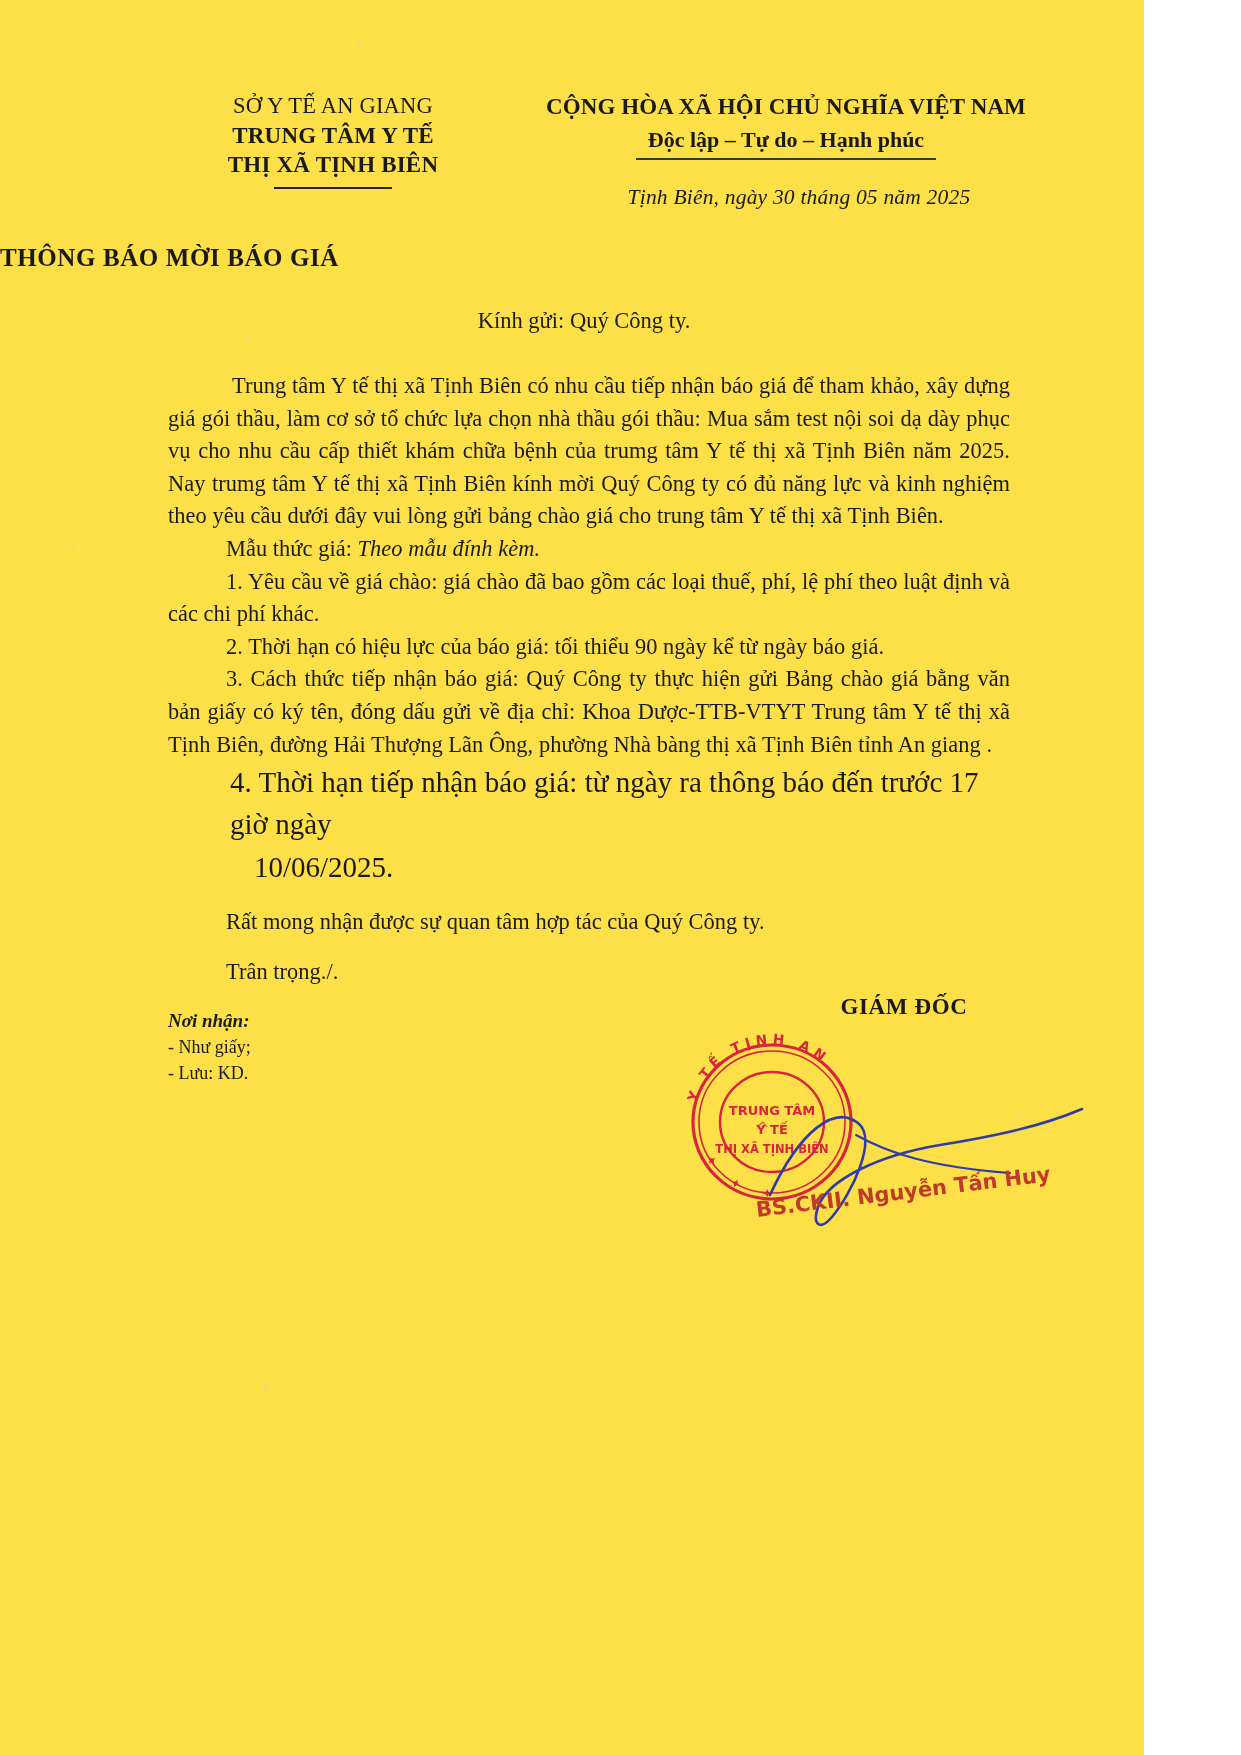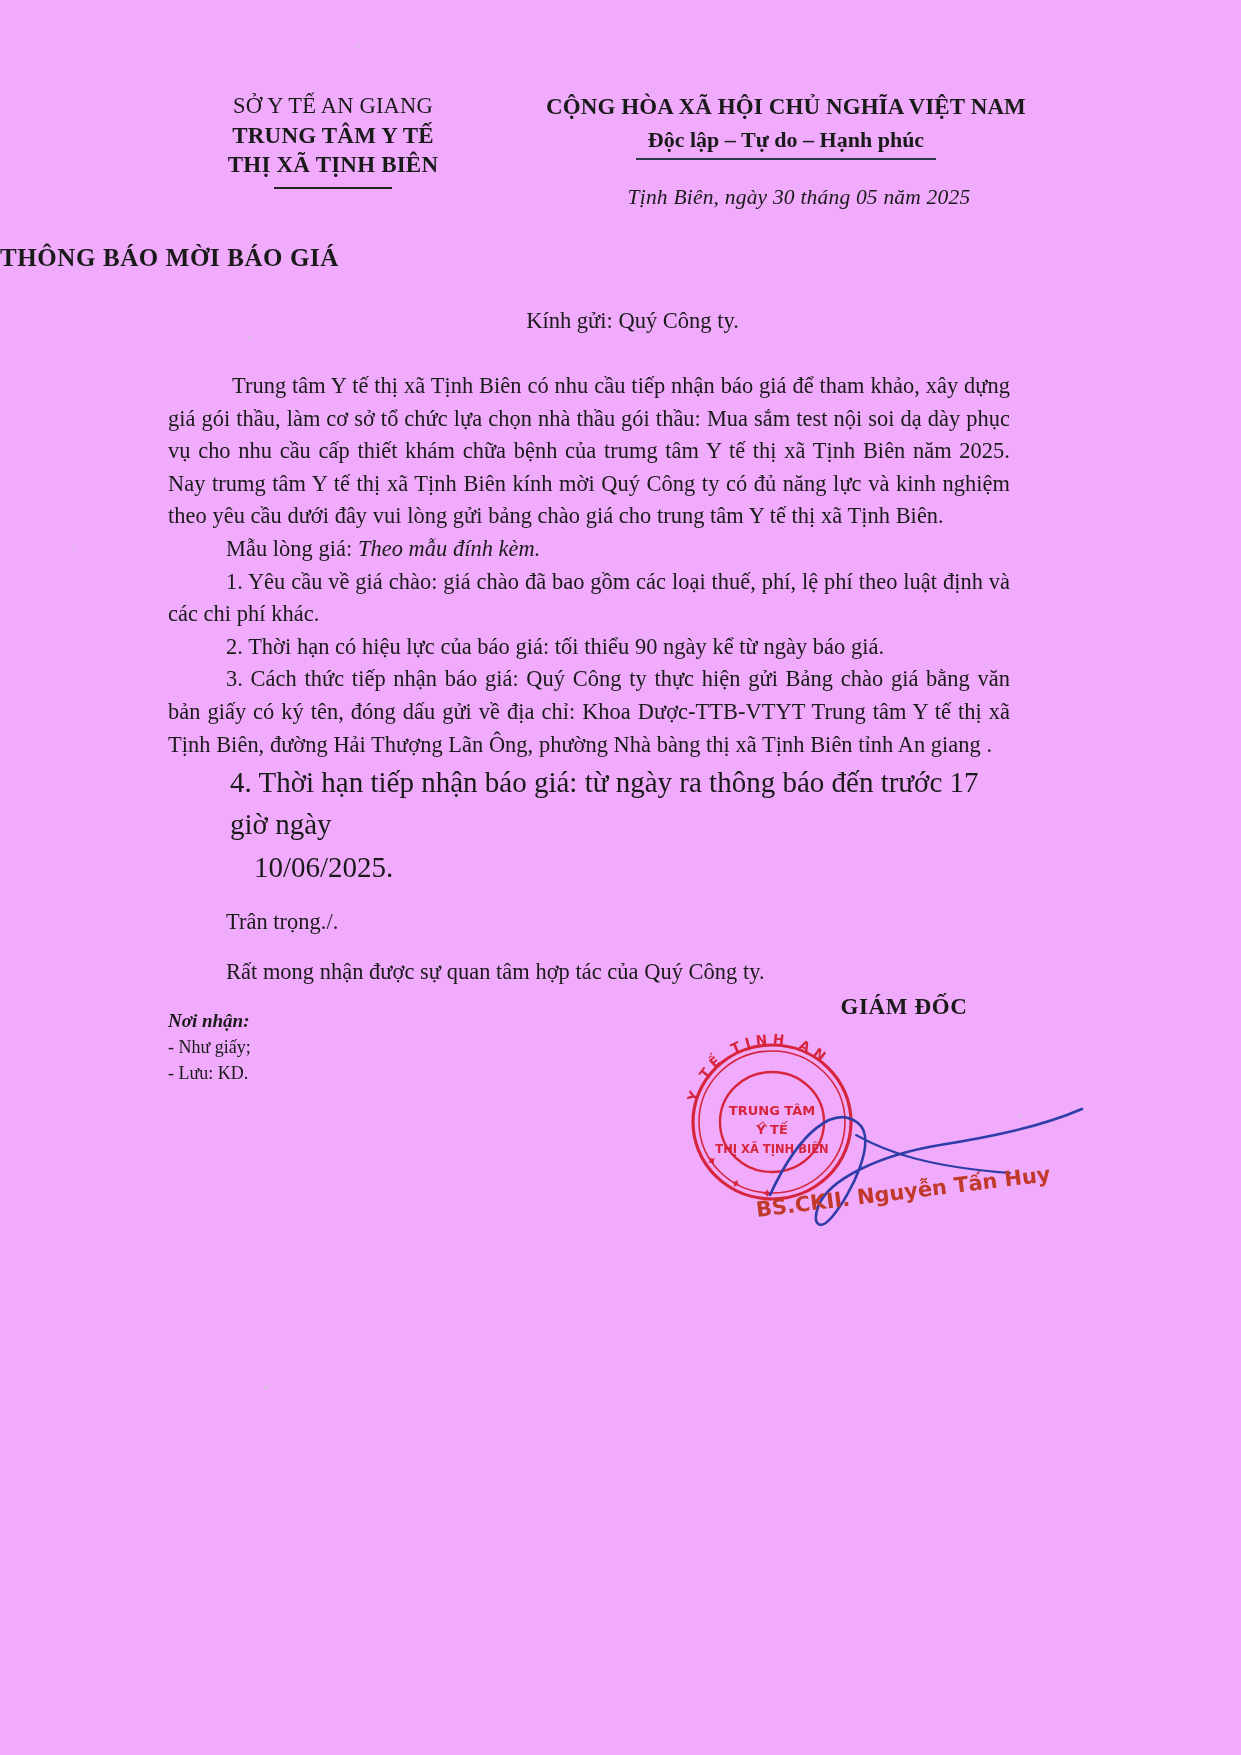--- a/index.html
+++ b/index.html
@@ -6,23 +6,23 @@
     margin: 0;
     padding: 0;
     background: #ffffff;
   }
   body {
     font-family: "Liberation Serif", "DejaVu Serif", serif;
     color: #1a1a1a;
   }
   #page {
     position: relative;
-    width: 1241px;
+    width: 1144px;
     height: 1755px;
-    background: #f0abfc;
+    background: #fde047;
     overflow: hidden;
   }
 
   
   .speck {
     position: absolute;
     background: #cfcfcf;
     border-radius: 50%;
     opacity: .55;
   }
@@ -235,34 +235,34 @@
   </div>
 
   <div class="doc-title">THÔNG BÁO MỜI BÁO GIÁ</div>
   <div class="addressee">Kính gửi: Quý Công ty.</div>
 
   <div class="body-wrap">
 
     <p class="para indent">Trung tâm Y tế thị xã Tịnh Biên có nhu cầu tiếp nhận báo giá để tham khảo, xây dựng giá gói thầu, làm cơ sở tổ chức lựa chọn nhà thầu gói thầu: Mua sắm test nội soi dạ dày phục vụ cho nhu cầu cấp thiết khám chữa bệnh của  trumg tâm Y tế thị xã Tịnh Biên năm 2025. Nay trumg tâm Y tế thị xã Tịnh Biên kính mời Quý Công ty có đủ năng lực và kinh nghiệm theo yêu cầu dưới đây vui lòng gửi bảng chào giá cho trung tâm Y tế thị xã Tịnh Biên.</p>
 
     <p class="para indent-sm">
-      <span>Mẫu lòng giá: </span><span class="italic">Theo mẫu đính kèm.</span>
+      <span>Mẫu thức giá: </span><span class="italic">Theo mẫu đính kèm.</span>
     </p>
 
     <p class="para indent-sm">1. Yêu cầu về giá chào: giá chào đã bao gồm các loại thuế, phí, lệ phí theo luật định và các chi phí khác.</p>
 
     <p class="para indent-sm">2. Thời hạn có hiệu lực của báo giá: tối thiểu 90 ngày kể từ ngày báo giá.</p>
 
     <p class="para indent-sm">3. Cách thức tiếp nhận báo giá: Quý Công ty thực hiện gửi Bảng chào giá bằng văn bản giấy có ký tên, đóng dấu gửi về địa chỉ: Khoa Dược-TTB-VTYT Trung tâm Y tế thị xã Tịnh Biên, đường Hải Thượng Lãn Ông, phường Nhà bàng thị xã Tịnh Biên tỉnh An giang .</p>
 
     <p class="hang-4">4.  Thời hạn tiếp nhận báo giá: từ ngày ra thông báo đến trước 17 giờ ngày</p>
     <p class="hang-4" style="padding-left:86px;">10/06/2025.</p>
 
+    <p class="para indent-sm" style="margin-top:18px;">Rất mong nhận được sự quan tâm hợp tác của Quý Công ty.</p>
     <p class="para indent-sm" style="margin-top:18px;">Trân trọng./.</p>
-    <p class="para indent-sm" style="margin-top:18px;">Rất mong nhận được sự quan tâm hợp tác của Quý Công ty.</p>
 
   </div>
 
   <div class="recipients">
     <div class="recip-title">Nơi nhận:</div>
     <div class="recip-item">- Như giấy;</div>
     <div class="recip-item">- Lưu: KD.</div>
   </div>
 
   <div class="signblock">

